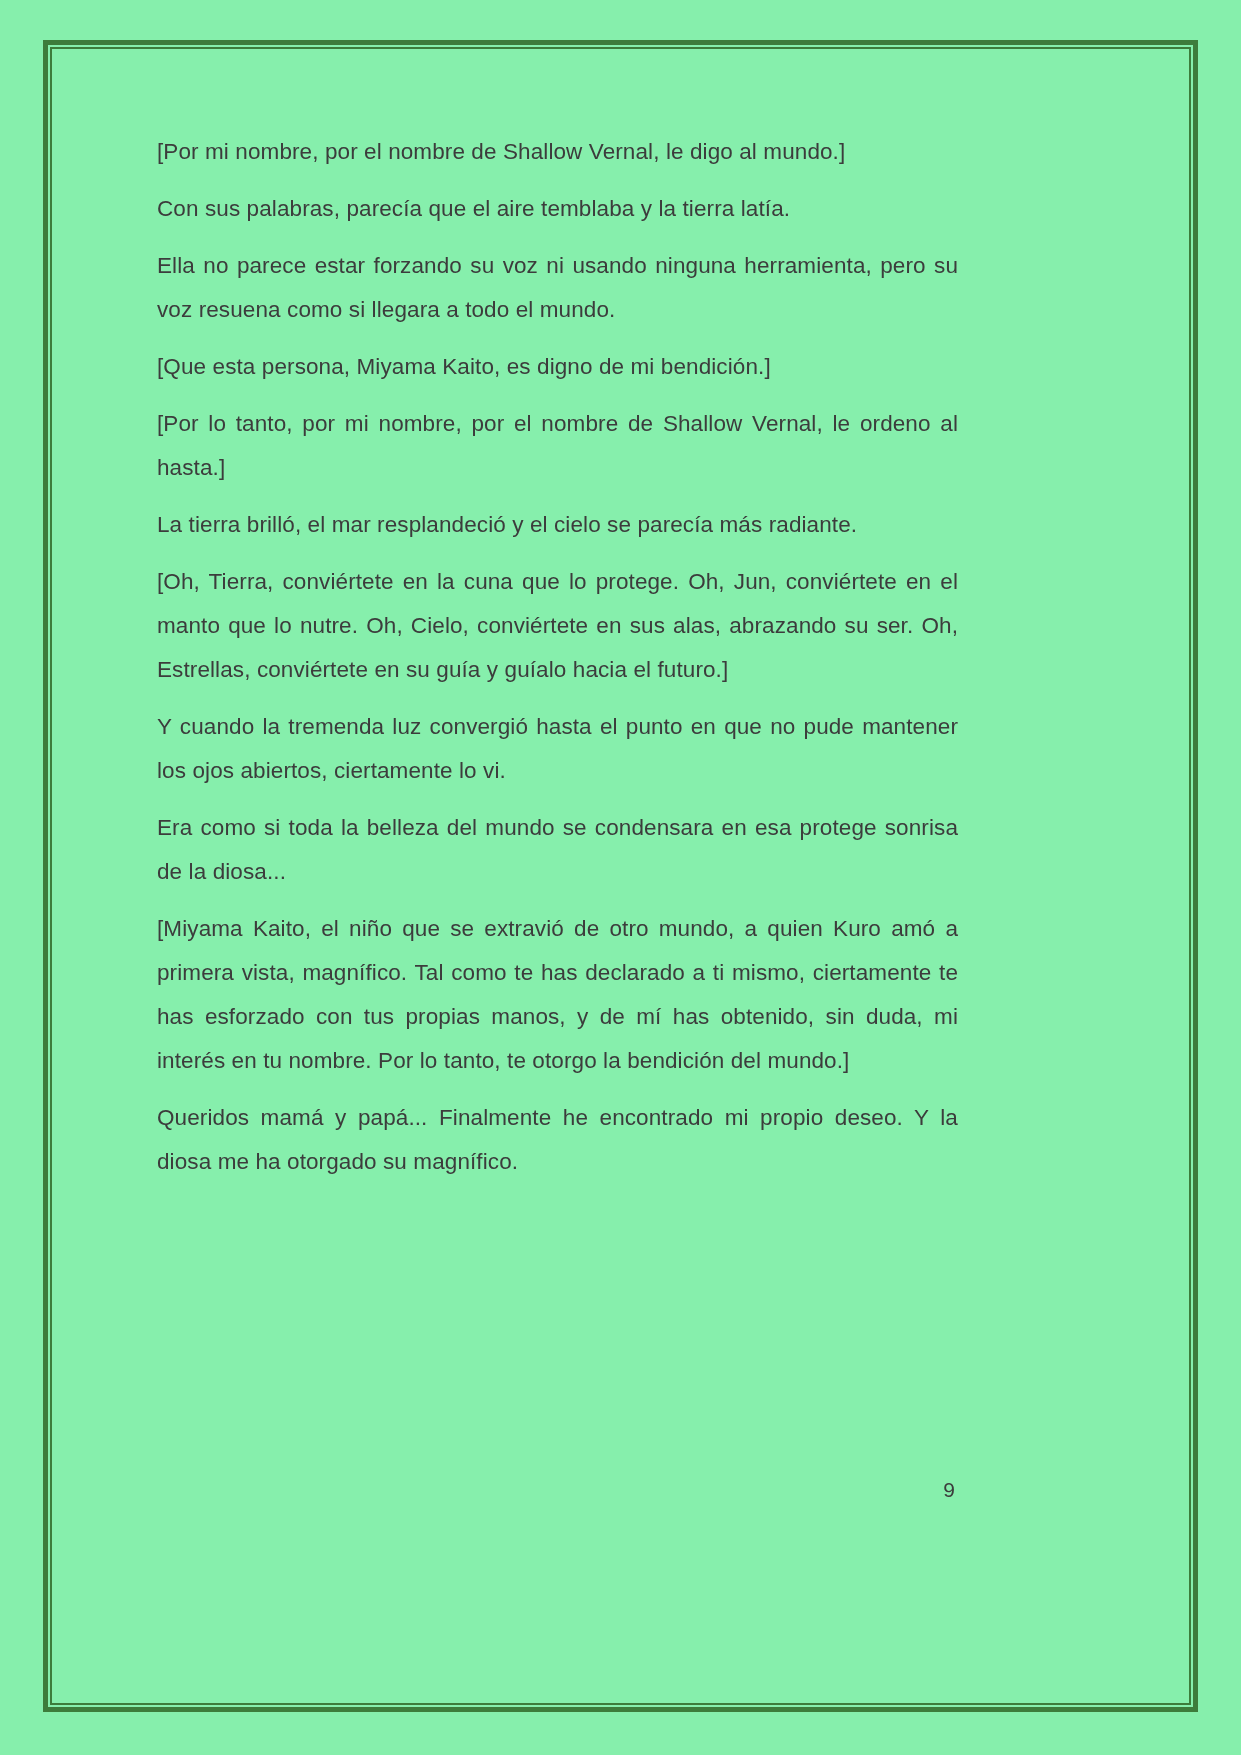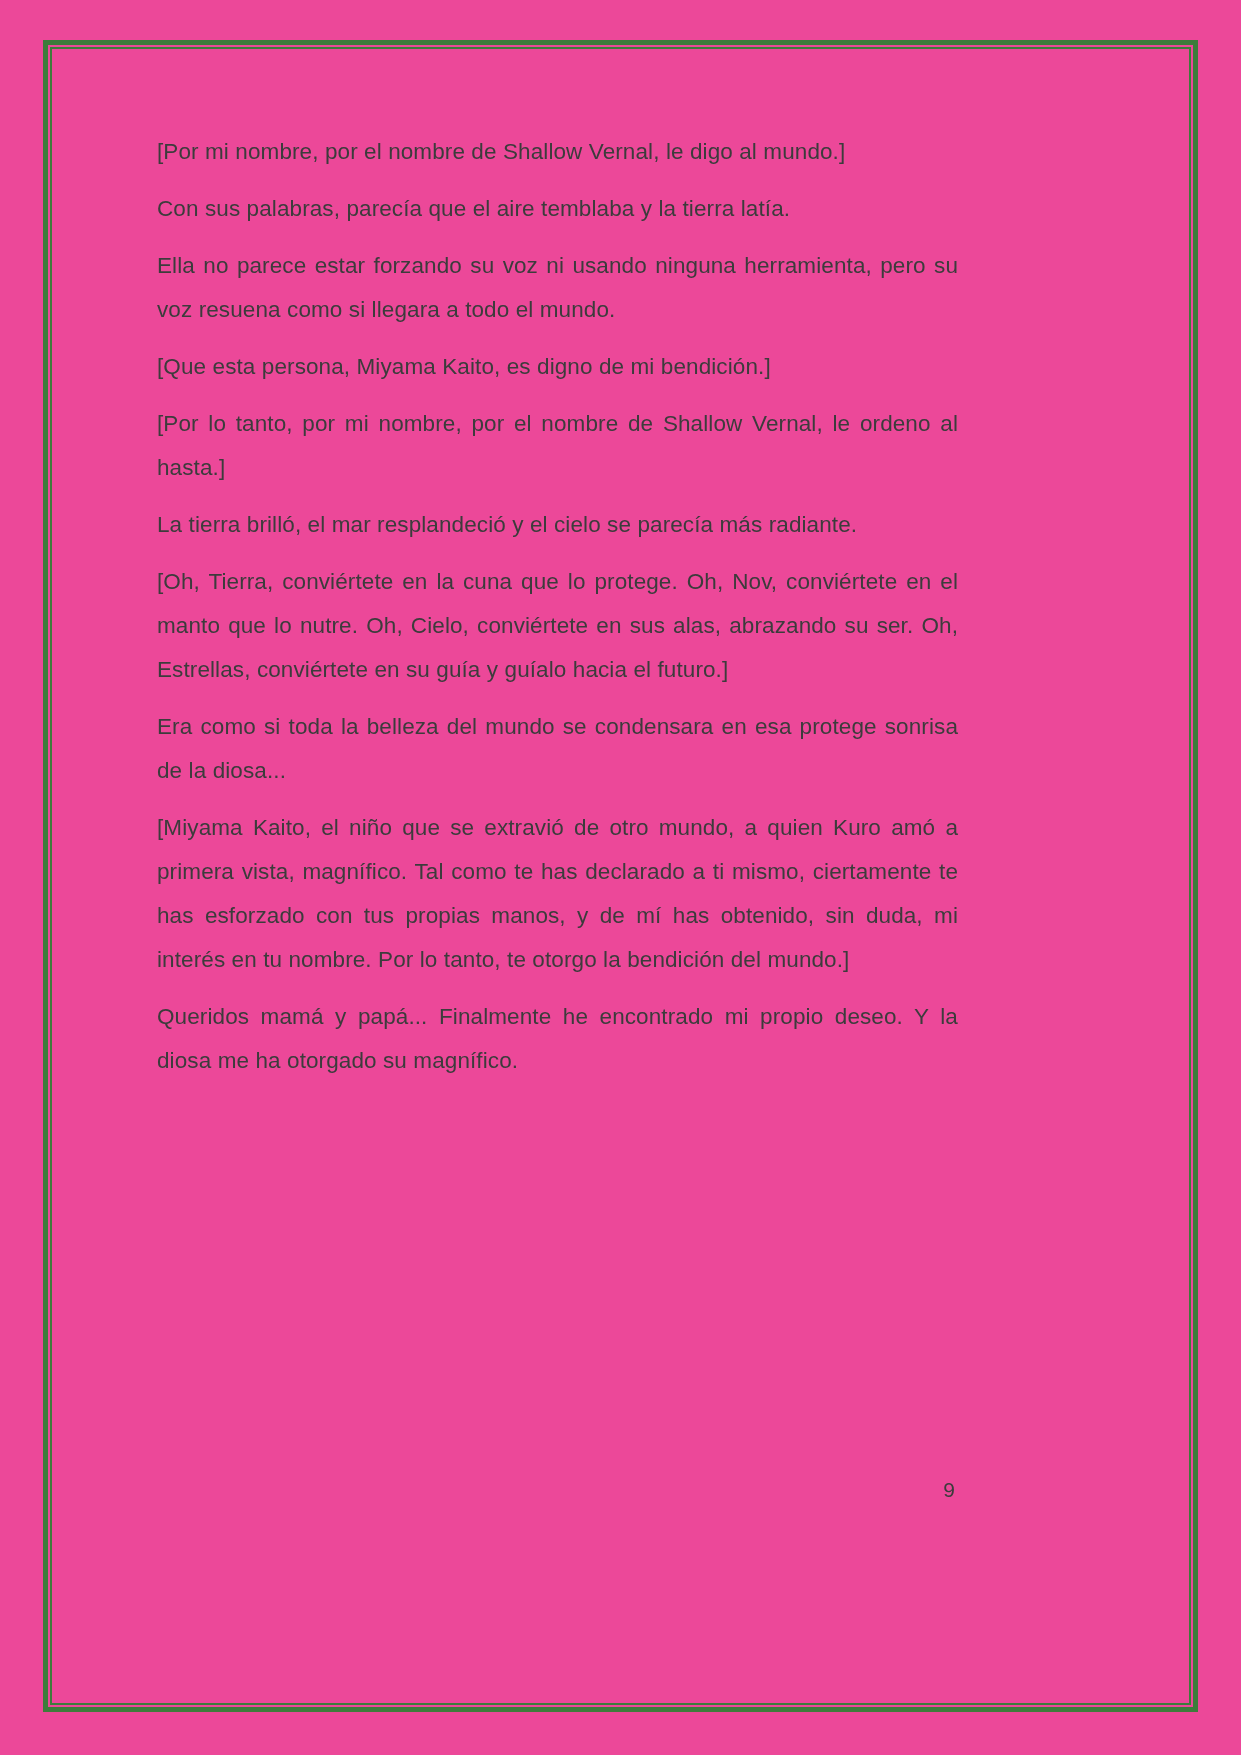--- a/index.html
+++ b/index.html
@@ -10,21 +10,21 @@
   html,body{
     margin:0;
     padding:0;
     background:#ffffff;
     font-family:"Liberation Sans", sans-serif;
   }
   .page{
     position:relative;
     width:1241px;
     height:1755px;
-    background:#ec4899;
+    background:#86efac;
     overflow:hidden;
   }
   
   .page-border-outer{
     position:absolute;
     left:43px;
     top:40px;
     right:43px;
     bottom:43px;
     border:5px solid var(--border-green);
@@ -70,21 +70,22 @@
     <div class="page-border-inner"></div>
   </div>
 
   <div class="content">
     <p class="doc-paragraph">[Por mi nombre, por el nombre de Shallow Vernal, le digo al mundo.]</p>
     <p class="doc-paragraph">Con sus palabras, parecía que el aire temblaba y la tierra latía.</p>
     <p class="doc-paragraph">Ella no parece estar forzando su voz ni usando ninguna herramienta, pero su voz resuena como si llegara a todo el mundo.</p>
     <p class="doc-paragraph">[Que esta persona, Miyama Kaito, es digno de mi bendición.]</p>
     <p class="doc-paragraph">[Por lo tanto, por mi nombre, por el nombre de Shallow Vernal, le ordeno al hasta.]</p>
     <p class="doc-paragraph">La tierra brilló, el mar resplandeció y el cielo se parecía más radiante.</p>
-    <p class="doc-paragraph">[Oh, Tierra, conviértete en la cuna que lo protege. Oh, Nov, conviértete en el manto que lo nutre. Oh, Cielo, conviértete en sus alas, abrazando su ser. Oh, Estrellas, conviértete en su guía y guíalo hacia el futuro.]</p>
+    <p class="doc-paragraph">[Oh, Tierra, conviértete en la cuna que lo protege. Oh, Jun, conviértete en el manto que lo nutre. Oh, Cielo, conviértete en sus alas, abrazando su ser. Oh, Estrellas, conviértete en su guía y guíalo hacia el futuro.]</p>
+    <p class="doc-paragraph">Y cuando la tremenda luz convergió hasta el punto en que no pude mantener los ojos abiertos, ciertamente lo vi.</p>
     <p class="doc-paragraph">Era como si toda la belleza del mundo se condensara en esa protege sonrisa de la diosa...</p>
     <p class="doc-paragraph">[Miyama Kaito, el niño que se extravió de otro mundo, a quien Kuro amó a primera vista, magnífico. Tal como te has declarado a ti mismo, ciertamente te has esforzado con tus propias manos, y de mí has obtenido, sin duda, mi interés en tu nombre. Por lo tanto, te otorgo la bendición del mundo.]</p>
     <p class="doc-paragraph">Queridos mamá y papá... Finalmente he encontrado mi propio deseo. Y la diosa me ha otorgado su magnífico.</p>
   </div>
 
   <div class="page-number">9</div>
 
 </div>
 
 </body></html>

